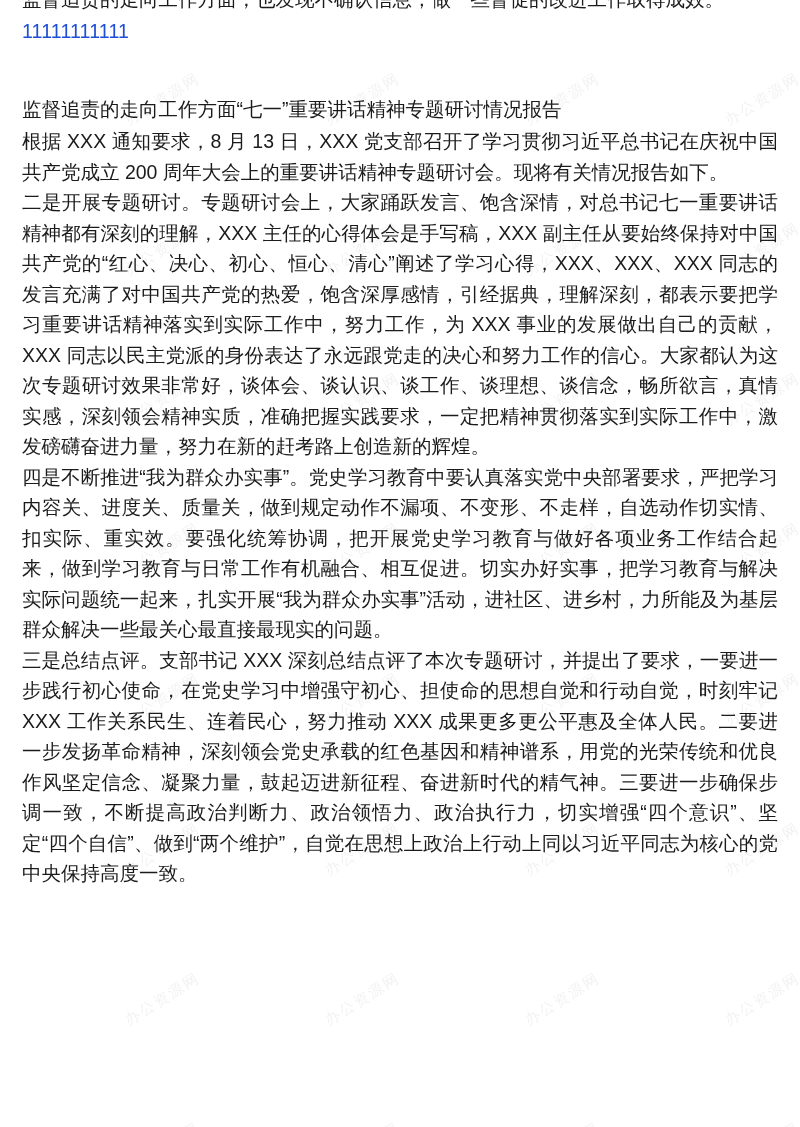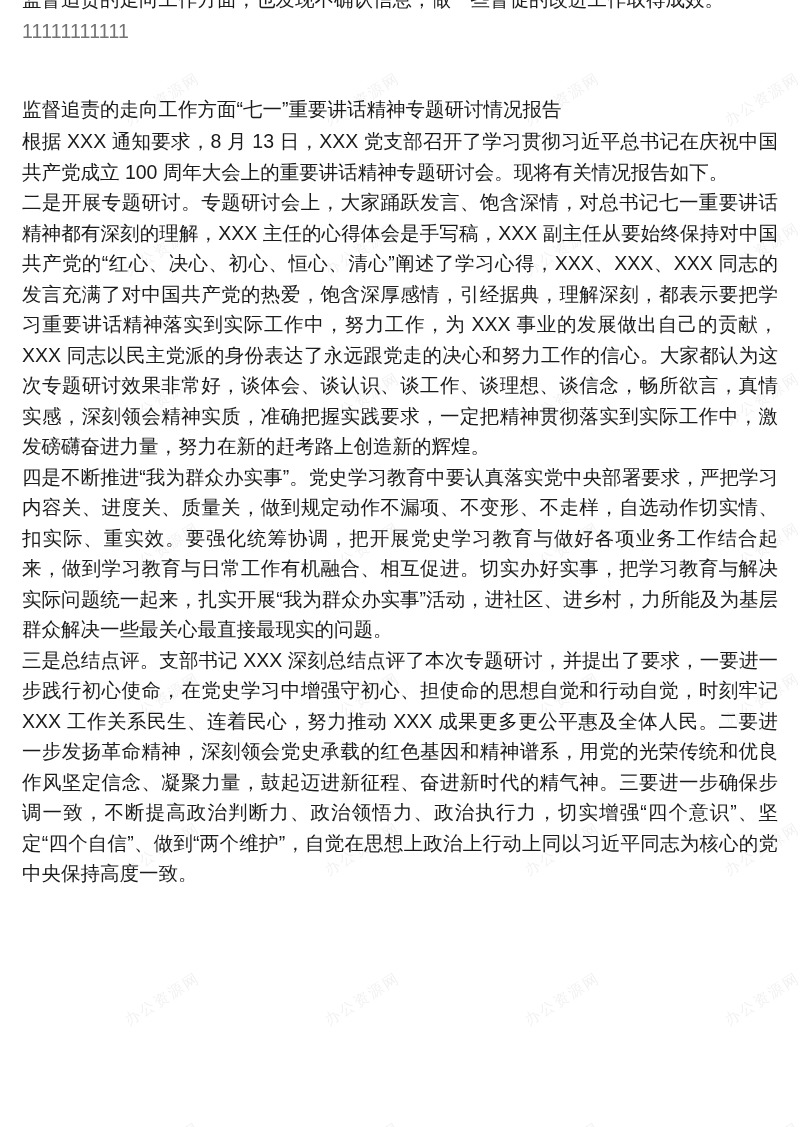--- a/index.html
+++ b/index.html
@@ -67,21 +67,21 @@
     text-justify: inter-character;
     white-space: nowrap;
     color: #1b1b1b;
   }
 
   .numeric-line {
     font-size: 19.5px;
     line-height: 30px;
     margin: 4px 0 0 0;
     letter-spacing: 0.2px;
-    color: #737373;
+    color: #1d4ed8;
   }
 
   .spacer-lg { height: 48px; }
 
   .doc-title {
     font-size: 19.5px;
     line-height: 30px;
     margin: 0 0 2px 0;
     font-weight: normal;
     color: #1b1b1b;
@@ -152,20 +152,20 @@
     <div class="clipped-line-wrap">
       <div class="clipped-line">监督追责的走向工作方面，也发现不确认信息，做一些督促的改进工作取得成效。</div>
     </div>
 
     <div class="numeric-line">11111111111</div>
 
     <div class="spacer-lg"></div>
 
     <div class="doc-title">监督追责的走向工作方面“七一”重要讲话精神专题研讨情况报告</div>
 
-    <p class="para">根据 XXX 通知要求，8 月 13 日，XXX 党支部召开了学习贯彻习近平总书记在庆祝中国共产党成立 100 周年大会上的重要讲话精神专题研讨会。现将有关情况报告如下。</p>
+    <p class="para">根据 XXX 通知要求，8 月 13 日，XXX 党支部召开了学习贯彻习近平总书记在庆祝中国共产党成立 200 周年大会上的重要讲话精神专题研讨会。现将有关情况报告如下。</p>
     <p class="para">二是开展专题研讨。专题研讨会上，大家踊跃发言、饱含深情，对总书记七一重要讲话精神都有深刻的理解，XXX 主任的心得体会是手写稿，XXX 副主任从要始终保持对中国共产党的“红心、决心、初心、恒心、清心”阐述了学习心得，XXX、XXX、XXX 同志的发言充满了对中国共产党的热爱，饱含深厚感情，引经据典，理解深刻，都表示要把学习重要讲话精神落实到实际工作中，努力工作，为 XXX 事业的发展做出自己的贡献，XXX 同志以民主党派的身份表达了永远跟党走的决心和努力工作的信心。大家都认为这次专题研讨效果非常好，谈体会、谈认识、谈工作、谈理想、谈信念，畅所欲言，真情实感，深刻领会精神实质，准确把握实践要求，一定把精神贯彻落实到实际工作中，激发磅礴奋进力量，努力在新的赶考路上创造新的辉煌。</p>
     <p class="para">四是不断推进“我为群众办实事”。党史学习教育中要认真落实党中央部署要求，严把学习内容关、进度关、质量关，做到规定动作不漏项、不变形、不走样，自选动作切实情、扣实际、重实效。要强化统筹协调，把开展党史学习教育与做好各项业务工作结合起来，做到学习教育与日常工作有机融合、相互促进。切实办好实事，把学习教育与解决实际问题统一起来，扎实开展“我为群众办实事”活动，进社区、进乡村，力所能及为基层群众解决一些最关心最直接最现实的问题。</p>
     <p class="para">三是总结点评。支部书记 XXX 深刻总结点评了本次专题研讨，并提出了要求，一要进一步践行初心使命，在党史学习中增强守初心、担使命的思想自觉和行动自觉，时刻牢记 XXX 工作关系民生、连着民心，努力推动 XXX 成果更多更公平惠及全体人民。二要进一步发扬革命精神，深刻领会党史承载的红色基因和精神谱系，用党的光荣传统和优良作风坚定信念、凝聚力量，鼓起迈进新征程、奋进新时代的精气神。三要进一步确保步调一致，不断提高政治判断力、政治领悟力、政治执行力，切实增强“四个意识”、坚定“四个自信”、做到“两个维护”，自觉在思想上政治上行动上同以习近平同志为核心的党中央保持高度一致。</p>
 
     <div class="tail-space"></div>
   </div>
 </div>
 
 </body></html>

